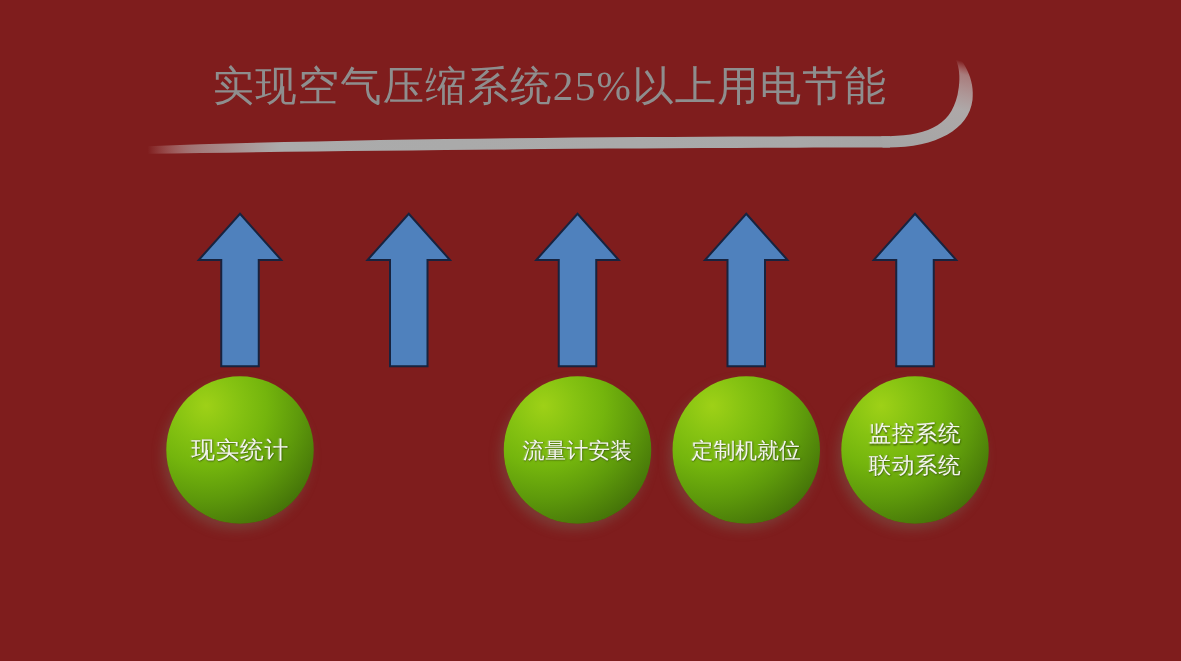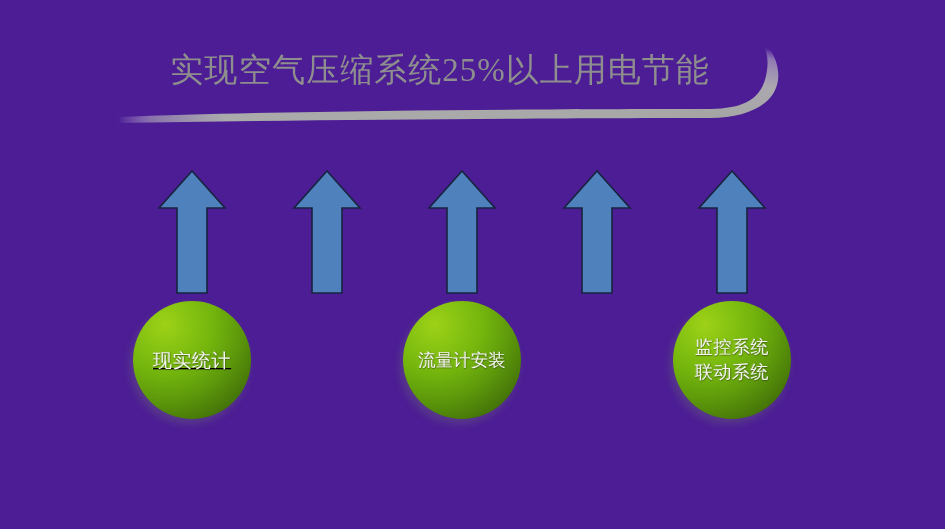--- a/index.html
+++ b/index.html
@@ -12,21 +12,21 @@
     height: 529px;
     background: #ffffff;
     font-family: "Liberation Serif", "DejaVu Serif", serif;
     overflow: hidden;
   }
 
   #slide {
     position: relative;
     width: 945px;
     height: 529px;
-    background: #4c1d95;
+    background: #7f1d1d;
   }
 
   
   #title-banner {
     position: absolute;
     left: 0;
     top: 24px;
     width: 945px;
     height: 120px;
   }
@@ -179,28 +179,31 @@
     </div>
 
     <div class="arrow-item" style="left:697px;">
       <svg width="70" height="128" viewBox="0 0 70 128">
         <polygon points="35,3 68,40 50,40 50,125 20,125 20,40 2,40" fill="#4f81bd" stroke="#17233f" stroke-width="1.6" stroke-linejoin="miter"></polygon>
       </svg>
     </div>
 
   </div>
 
-  <div class="node-circle" style="left:133px;text-decoration:underline;">
+  <div class="node-circle" style="left:133px;">
     <span class="node-label">现实统计</span>
   </div>
 
 
   <div class="node-circle" style="left:403px;">
     <span class="node-label small">流量计安装</span>
   </div>
 
+  <div class="node-circle" style="left:538px;">
+    <span class="node-label small">定制机就位</span>
+  </div>
 
   <div class="node-circle" style="left:673px;">
     <span class="node-label twoline">监控系统
 联动系统</span>
   </div>
 
 </div>
 
 </body></html>

